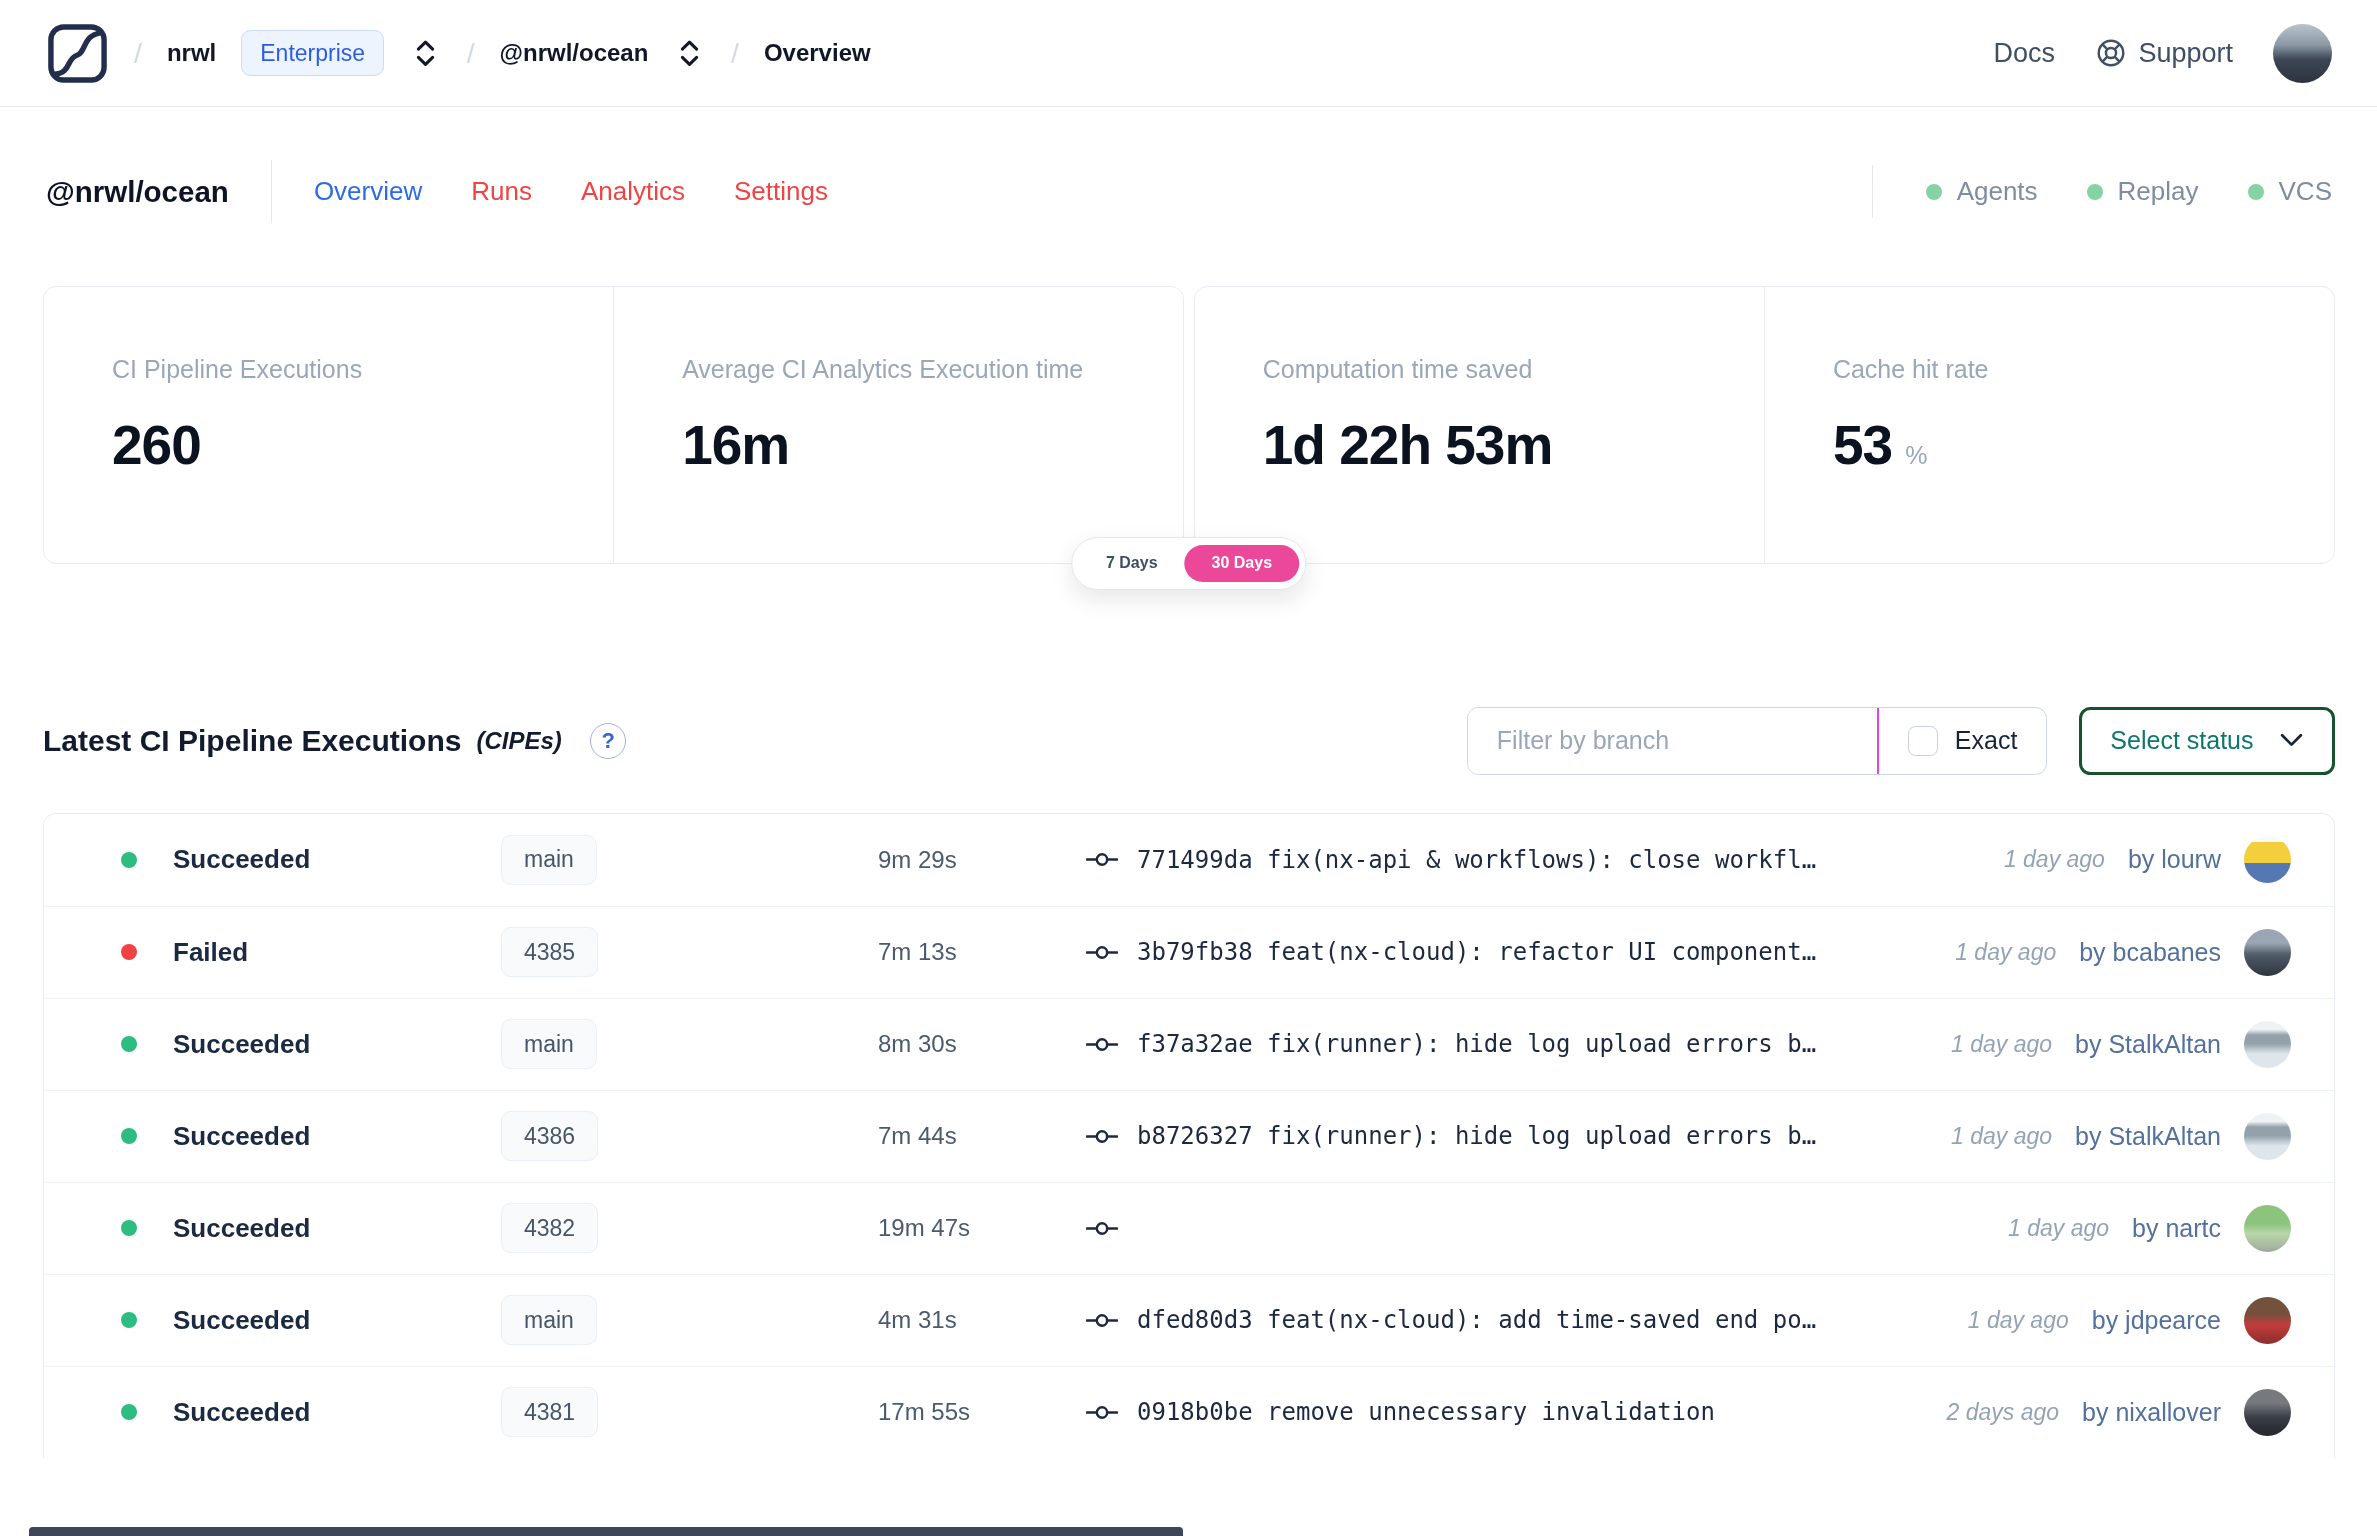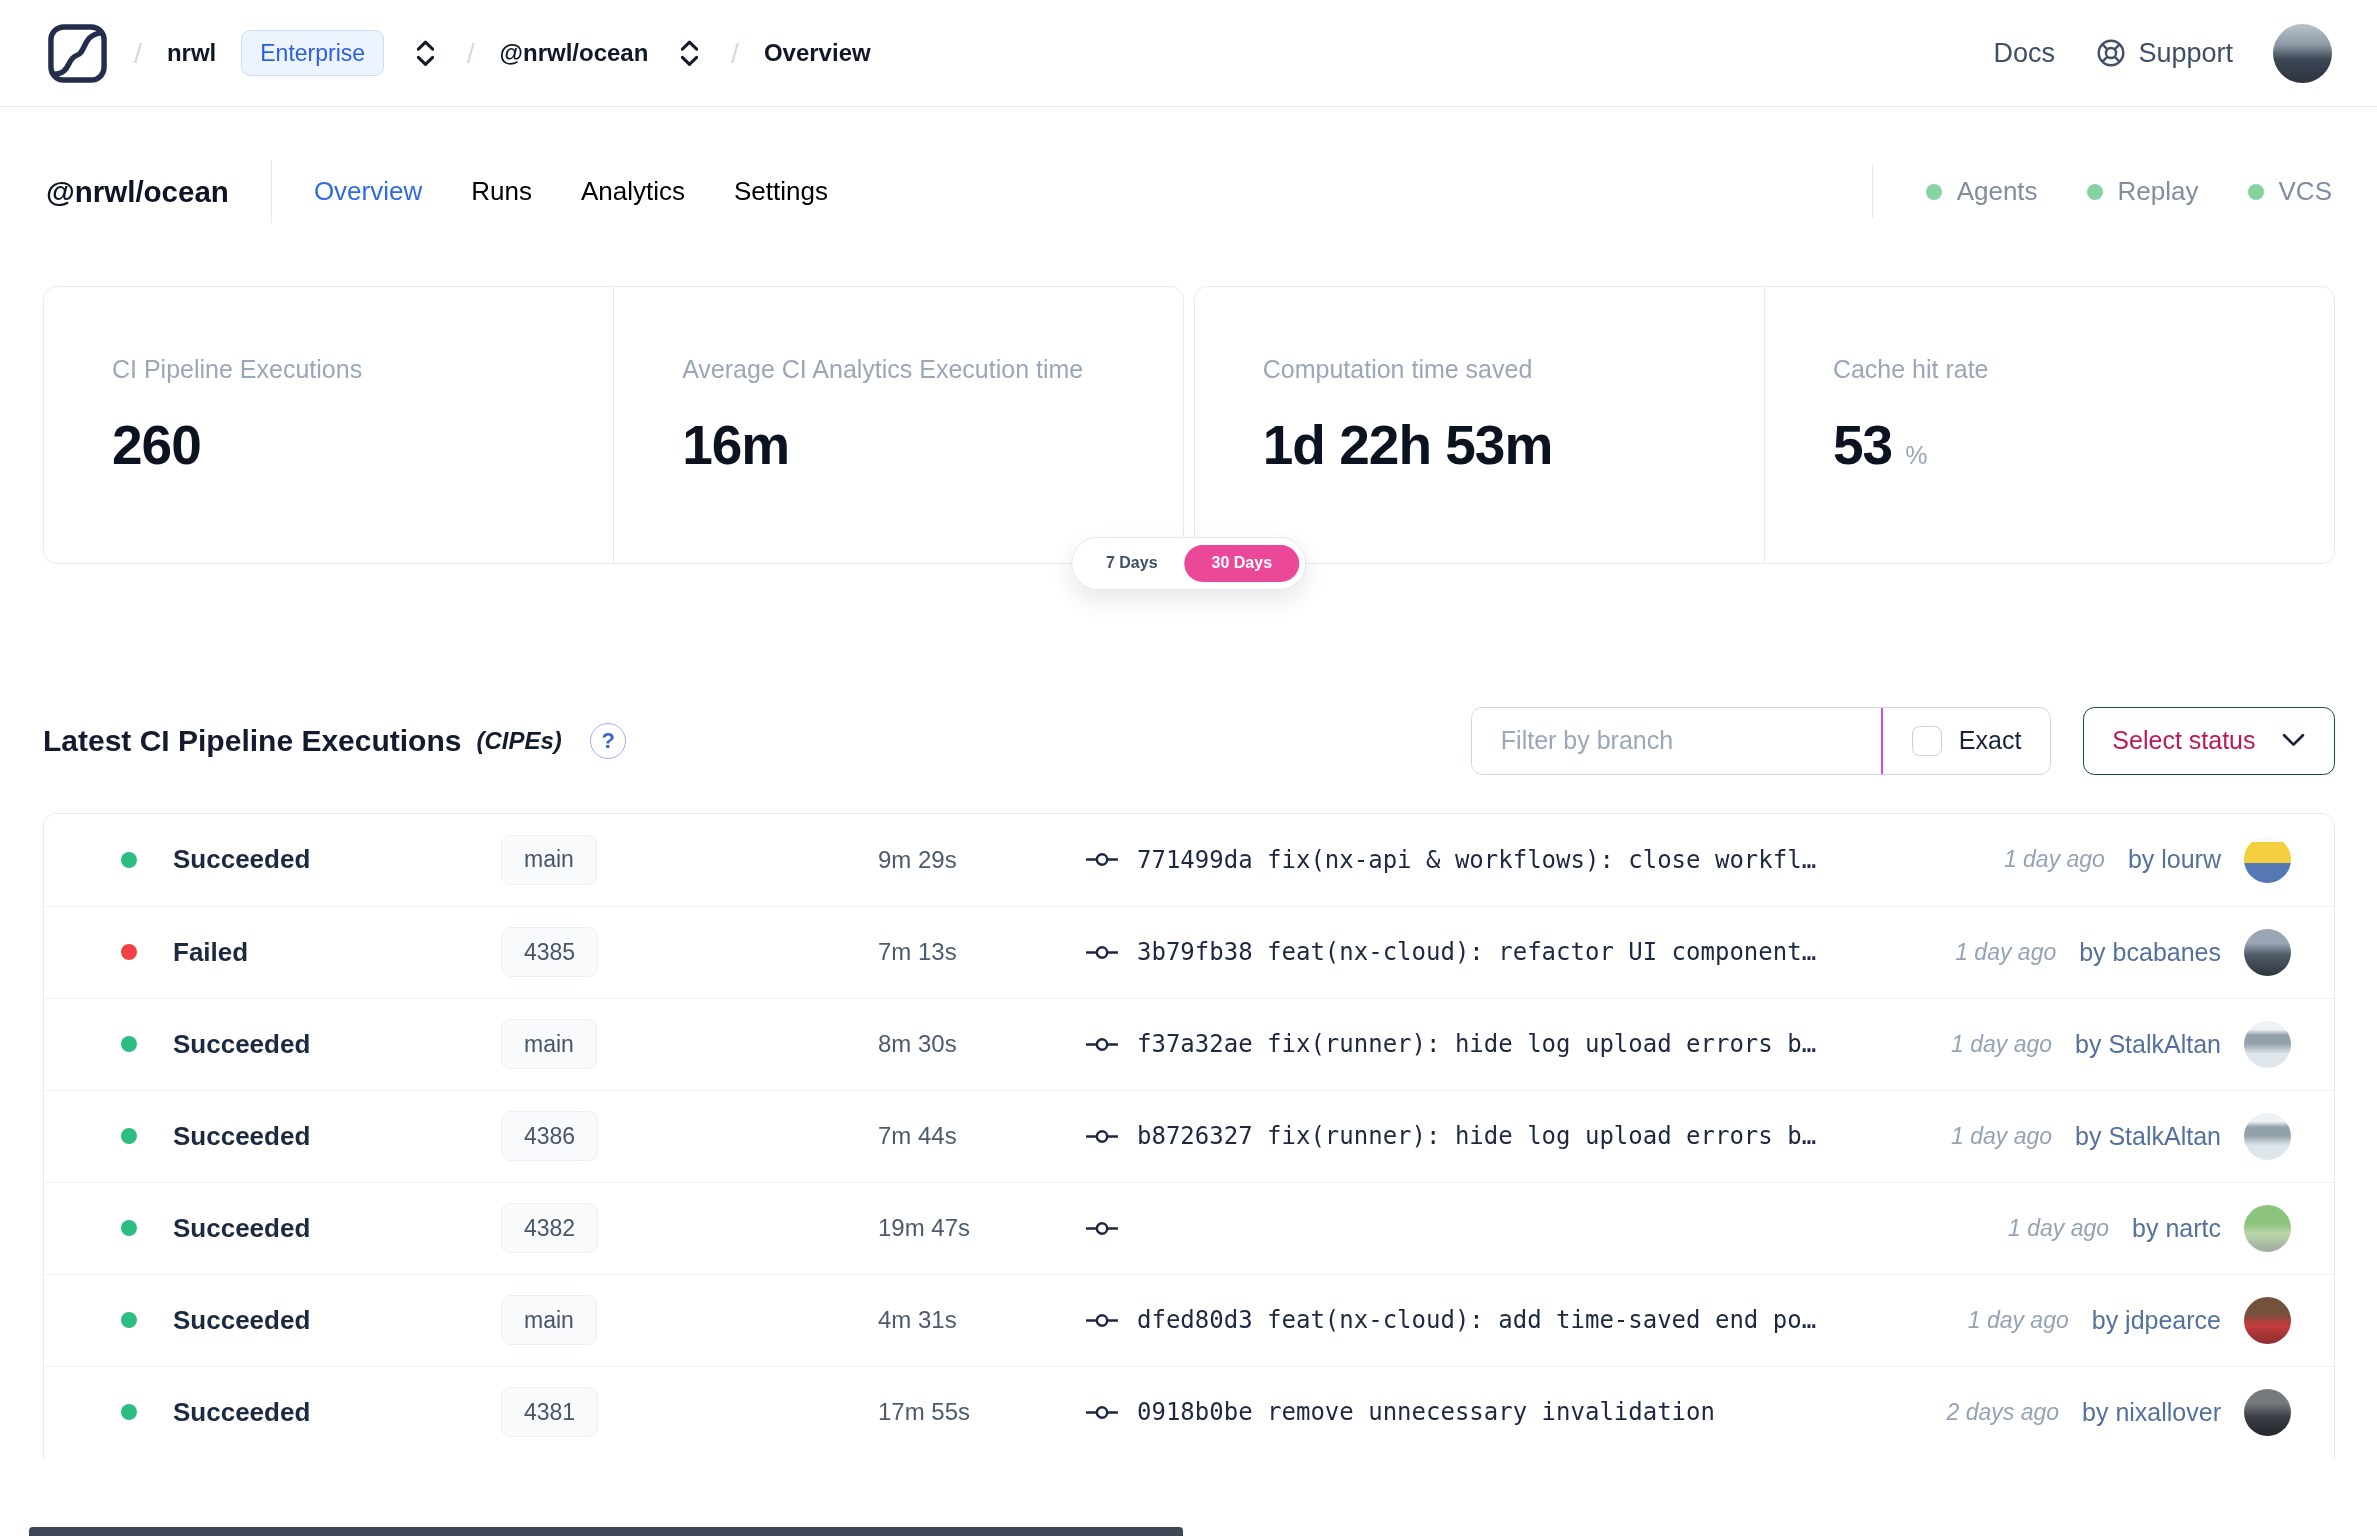--- a/index.html
+++ b/index.html
@@ -20,21 +20,21 @@
   .toplink { font-size:27px; font-weight:500; color:#3e4f66; cursor:pointer; display:flex; align-items:center; gap:11.4px; }
   .avatar-top { width:59px; height:59px; border-radius:50%; cursor:pointer;
     background:linear-gradient(180deg,#b8c3cc 0%,#8d9aa6 35%,#3c4654 60%,#2d343f 100%); }
 
   
   .ws-row { display:flex; align-items:center; justify-content:space-between; padding:53px 46px 0 46px; }
   .ws-left { display:flex; align-items:center; }
   .ws-title { font-size:29.5px; font-weight:600; color:#0c1426; }
   .vline { width:1px; height:63px; background:#e4e9ef; margin:0 42px; }
   .tabs { display:flex; align-items:center; gap:49px; }
-  .tab { font-size:26px; font-weight:500; color:#000000; cursor:pointer; }
+  .tab { font-size:26px; font-weight:500; color:#ef4444; cursor:pointer; }
   .tab.active { color:#2e6be4; }
   .ws-right { display:flex; align-items:center; }
   .feat-vline { width:1px; height:53px; background:#e4e9ef; margin-right:53px; }
   .feats { display:flex; align-items:center; gap:49px; }
   .feat { display:flex; align-items:center; gap:15px; font-size:26px; color:#7e8da0; }
   .feat-dot { width:16px; height:16px; border-radius:50%; background:#86d3a2; }
 
   
   .stats-wrap { position:relative; margin:63px 43px 0 43px; }
   .stats-flex { display:flex; gap:9.5px; }
@@ -61,22 +61,22 @@
   .sec-controls { display:flex; align-items:center; gap:32px; }
   .filter-group { display:flex; align-items:stretch; height:68px; border:1px solid #cdd6e1;
     border-radius:11.4px; overflow:hidden; background:#fff; }
   .filter-input { border:none; outline:none; width:409px; padding:0 28.5px; font-size:25px;
     font-family:"Liberation Sans", sans-serif; color:#1e293b; }
   .filter-input::placeholder { color:#9aa7b8; }
   .exact-wrap { display:flex; align-items:center; gap:17px; padding:0 28.5px; border-left:2px solid #d946ef; cursor:pointer; }
   .exact-box { width:30px; height:30px; border:1.4px solid #c6d0dc; border-radius:7.6px; background:#fff; cursor:pointer; }
   .exact-label { font-size:25px; font-weight:500; color:#16233a; }
   .status-select { display:flex; align-items:center; gap:25px; height:68px; padding:0 28.5px;
-    border:1px solid #14532d; border-radius:11.4px; background:#fff; cursor:pointer;
-    font-size:25px; font-weight:500; color:#be185d; }
+    border:3px solid #14532d; border-radius:11.4px; background:#fff; cursor:pointer;
+    font-size:25px; font-weight:500; color:#0f766e; }
 
   
   .cipe-table { margin:38px 43px 0 43px; border:1px solid #e7ebf1; border-radius:13.3px 13.3px 0 0;
     border-bottom:none; overflow:hidden; background:#fff; }
   .cipe-row { display:flex; align-items:center; height:92px; padding:0 43px; cursor:pointer; background:#fff; }
   .cipe-row + .cipe-row { border-top:1.9px solid #eef1f6; }
   .col-status { flex:0 0 414px; display:flex; align-items:center; gap:36px; padding-left:34px; }
   .status-dot { width:16px; height:16px; border-radius:50%; flex:none; }
   .dot-succeeded { background:#2dbd82; }
   .dot-failed { background:#ee4244; }

